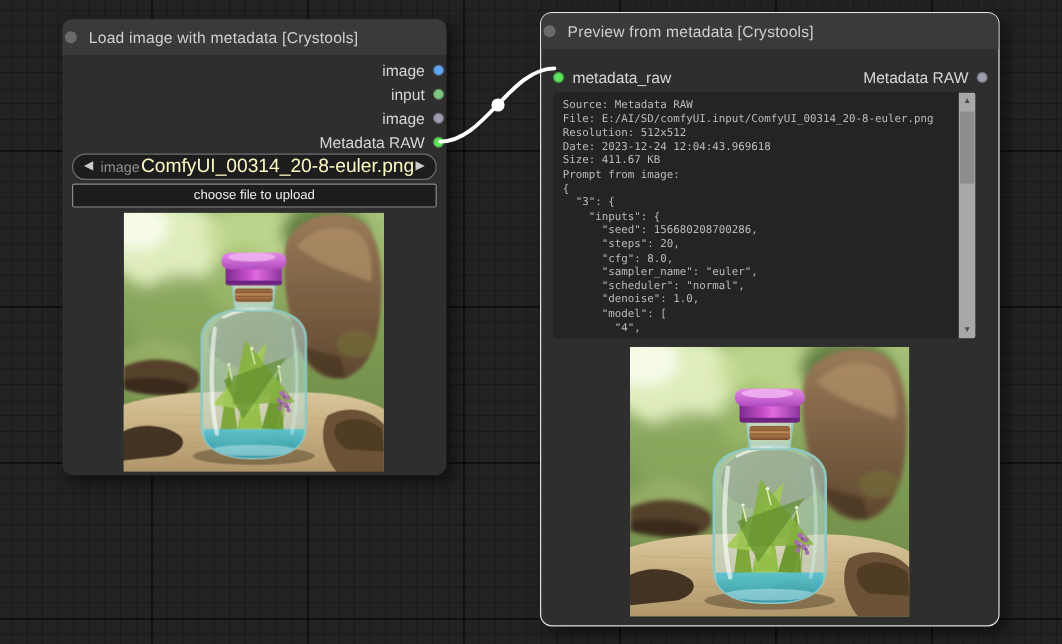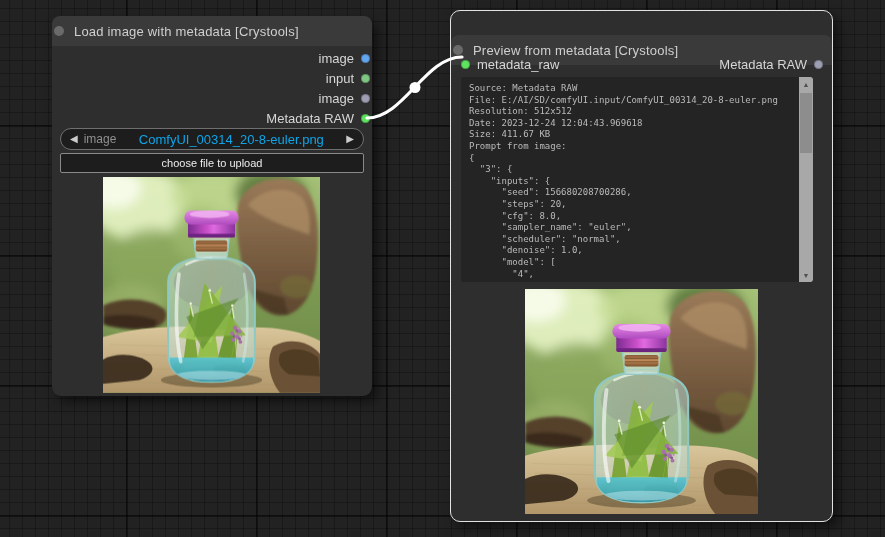--- a/index.html
+++ b/index.html
@@ -42,38 +42,38 @@
     position:absolute; right:1px; height:20px;
     display:flex; align-items:center; gap:7px; padding-right:1px;
   }
   .combo {
     position:absolute; left:8px; right:8px; top:112px; height:22px;
     background:#1d1d1d; border:1px solid #6f6f6f; border-radius:11px;
     display:flex; align-items:center; padding:0 9px; cursor:pointer;
   }
   .combo-arrow { font-size:10px; color:#cccccc; line-height:1; }
   .combo-label { font-size:12px; color:#8f8f8f; margin-left:6px; }
-  .combo-value { flex:1; text-align:center; font-size:13px; color:#0ea5e9;
+  .combo-value { flex:1; text-align:center; font-size:16px; color:#fef9c3;
     overflow:hidden; white-space:nowrap; }
   .upload-btn {
     position:absolute; left:8px; right:8px; top:137px; height:20px;
     background:#1d1d1d; border:1px solid #8a8a8a; border-radius:2px;
     color:#ececec; font-size:11px; display:flex; align-items:center; justify-content:center;
     cursor:pointer;
   }
   .img-box { position:absolute; overflow:hidden; }
   #load-img { left:51px; top:161px; width:217px; height:216px; }
   .jar-img { width:100%; height:100%; display:block; }
 
   
   #preview-node {
     left:450px; top:10px; width:383px; height:512px;
     border:1.5px solid #e2e2e2; border-radius:10px;
   }
-  #preview-node .node-header { border-radius:8px 8px 0 0;margin-top:24px; }
+  #preview-node .node-header { border-radius:8px 8px 0 0; }
   .io-row {
     position:absolute; top:37px; left:10px; right:9px; height:20px;
     display:flex; align-items:center; justify-content:space-between;
   }
   .io-left, .io-right { display:flex; align-items:center; gap:7px;margin-top:12px; }
   .meta-box {
     position:absolute; left:10px; top:66px; width:352px; height:205px;
     background:#242424; border-radius:2px; overflow:hidden;
   }
   .meta-text {

